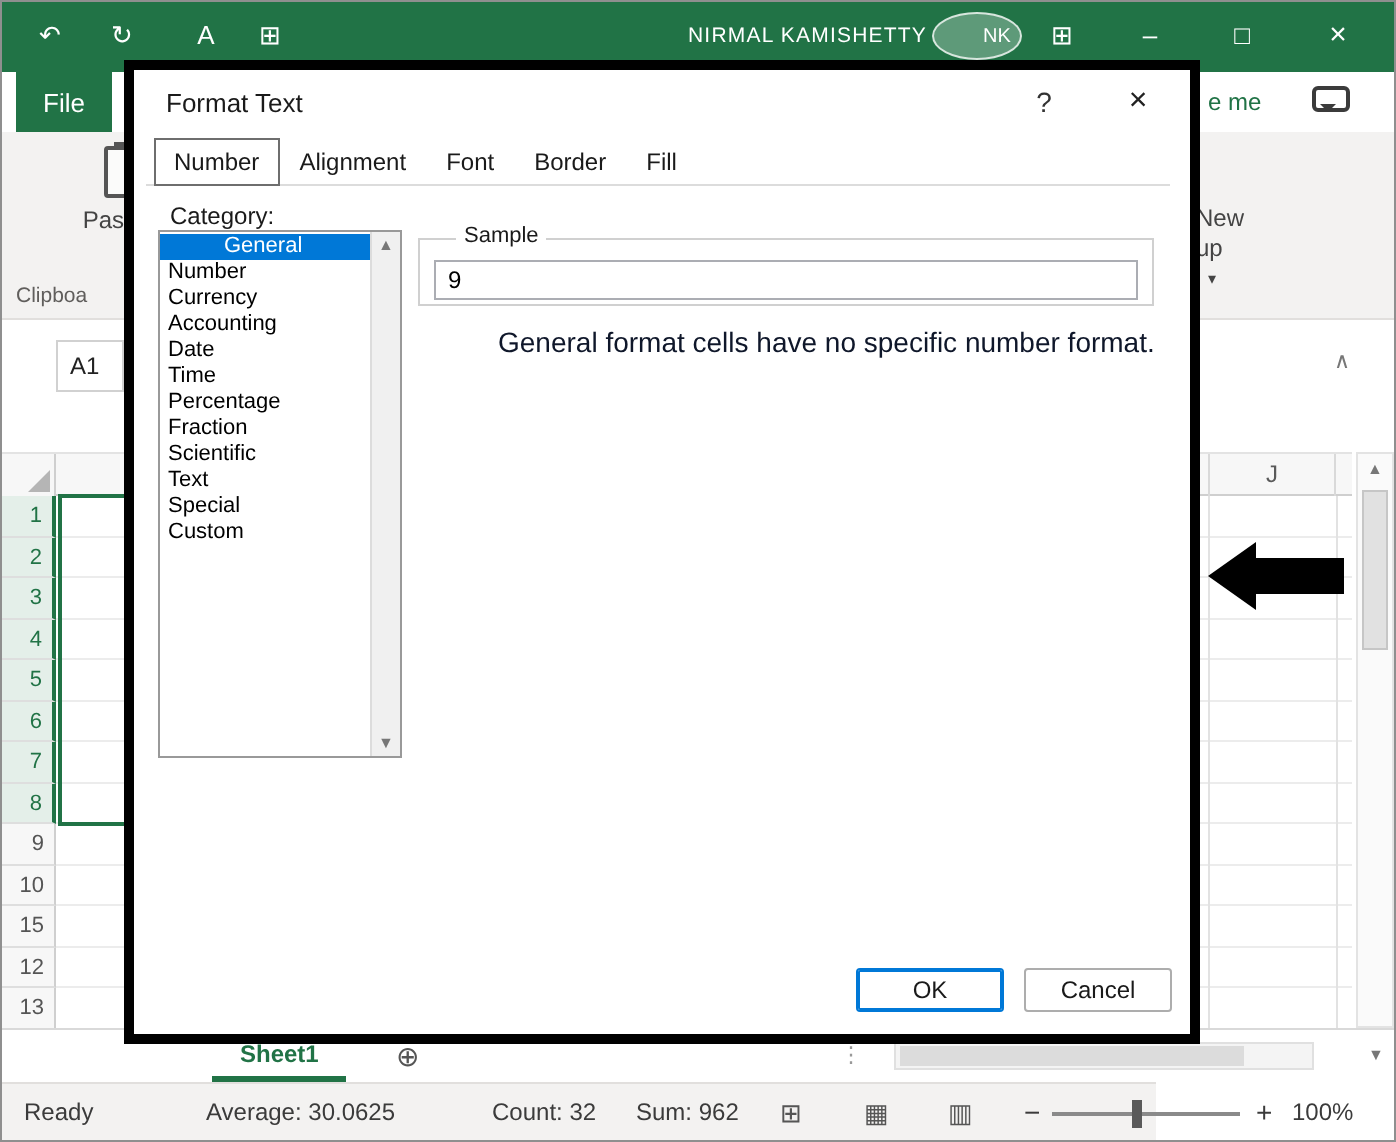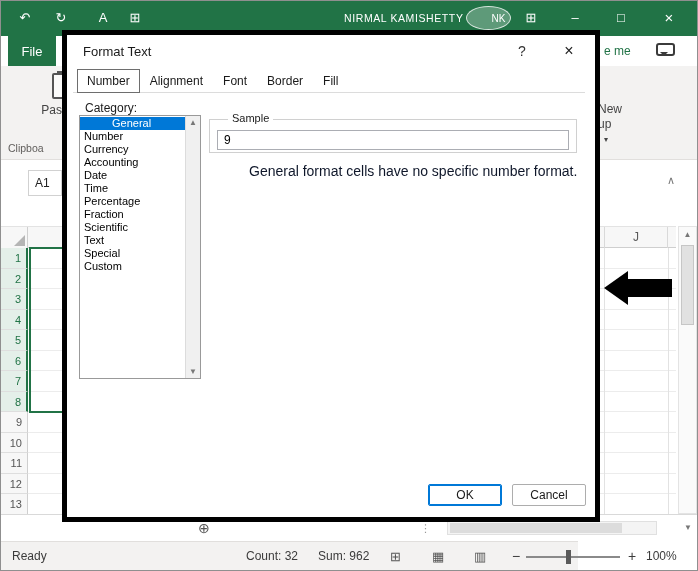--- a/index.html
+++ b/index.html
@@ -222,21 +222,21 @@
     </div>
     <div class="grid-row">
       <div class="row-h">9</div>
       <div class="row-cells"></div>
     </div>
     <div class="grid-row">
       <div class="row-h">10</div>
       <div class="row-cells"></div>
     </div>
     <div class="grid-row">
-      <div class="row-h">11</div>
+      <div class="row-h">15</div>
       <div class="row-cells"></div>
     </div>
     <div class="grid-row">
       <div class="row-h">12</div>
       <div class="row-cells"></div>
     </div>
     <div class="grid-row">
       <div class="row-h">13</div>
       <div class="row-cells"></div>
     </div>
@@ -244,32 +244,34 @@
 <div class="abs gridline-v" style="left:604px;top:248px;height:266px;"></div>
 <div class="abs gridline-v" style="left:668px;top:248px;height:266px;"></div>
 <div class="abs" id="selection-box"></div>
 
 <div class="abs" id="v-scroll">
   <span class="scroll-glyph" id="v-up">▲</span>
   <div id="v-thumb"></div>
 </div>
 
 <div class="abs" id="sheet-bar">
+  <div id="sheet-tab">Sheet1</div>
   <span id="add-sheet">⊕</span>
   <span id="tab-splitter">⋮</span>
   <span class="scroll-glyph" id="h-left">◀</span>
   <div id="h-track">
     <div id="h-thumb"></div>
   </div>
   <span class="scroll-glyph" id="h-right">▶</span>
   <span class="scroll-glyph" id="v-down">▼</span>
 </div>
 
 <div class="abs" id="status-bar">
   <span class="sb" id="sb-ready">Ready</span>
+  <span class="sb" id="sb-avg">Average: 30.0625</span>
   <span class="sb" id="sb-count">Count: 32</span>
   <span class="sb" id="sb-sum">Sum: 962</span>
   <span class="sb view-icon" id="view-normal">⊞</span>
   <span class="sb view-icon" id="view-layout">▦</span>
   <span class="sb view-icon" id="view-break">▥</span>
   <span class="sb" id="zoom-out">−</span>
   <div id="zoom-track"></div>
   <div id="zoom-thumb"></div>
   <span class="sb" id="zoom-in">+</span>
   <span class="sb" id="sb-zoom">100%</span>

